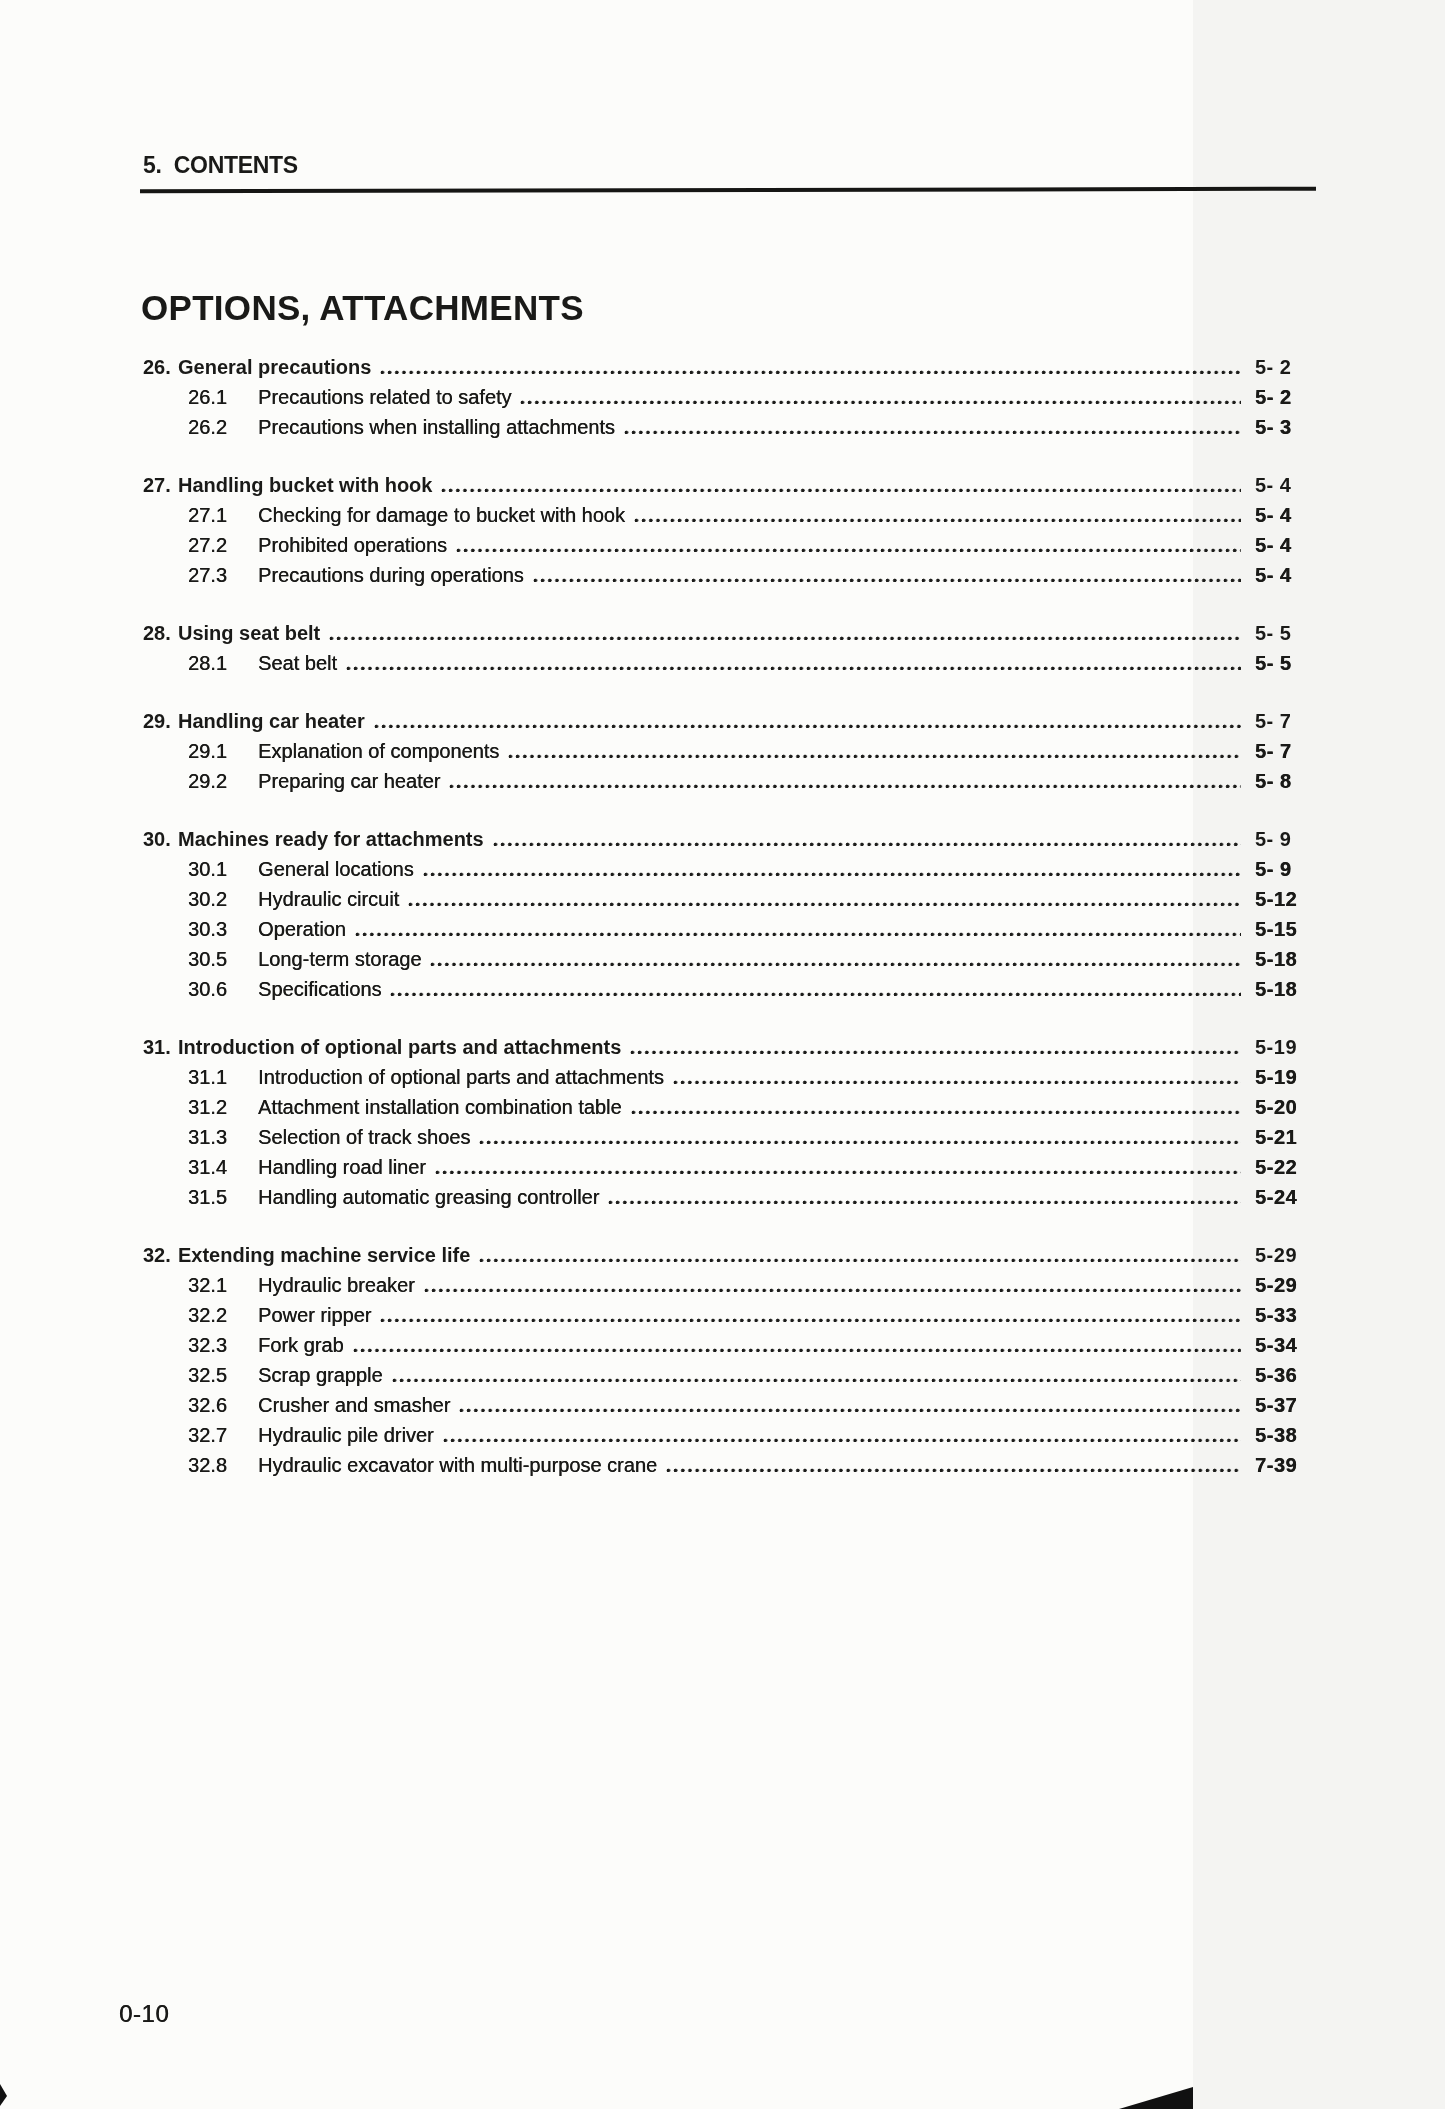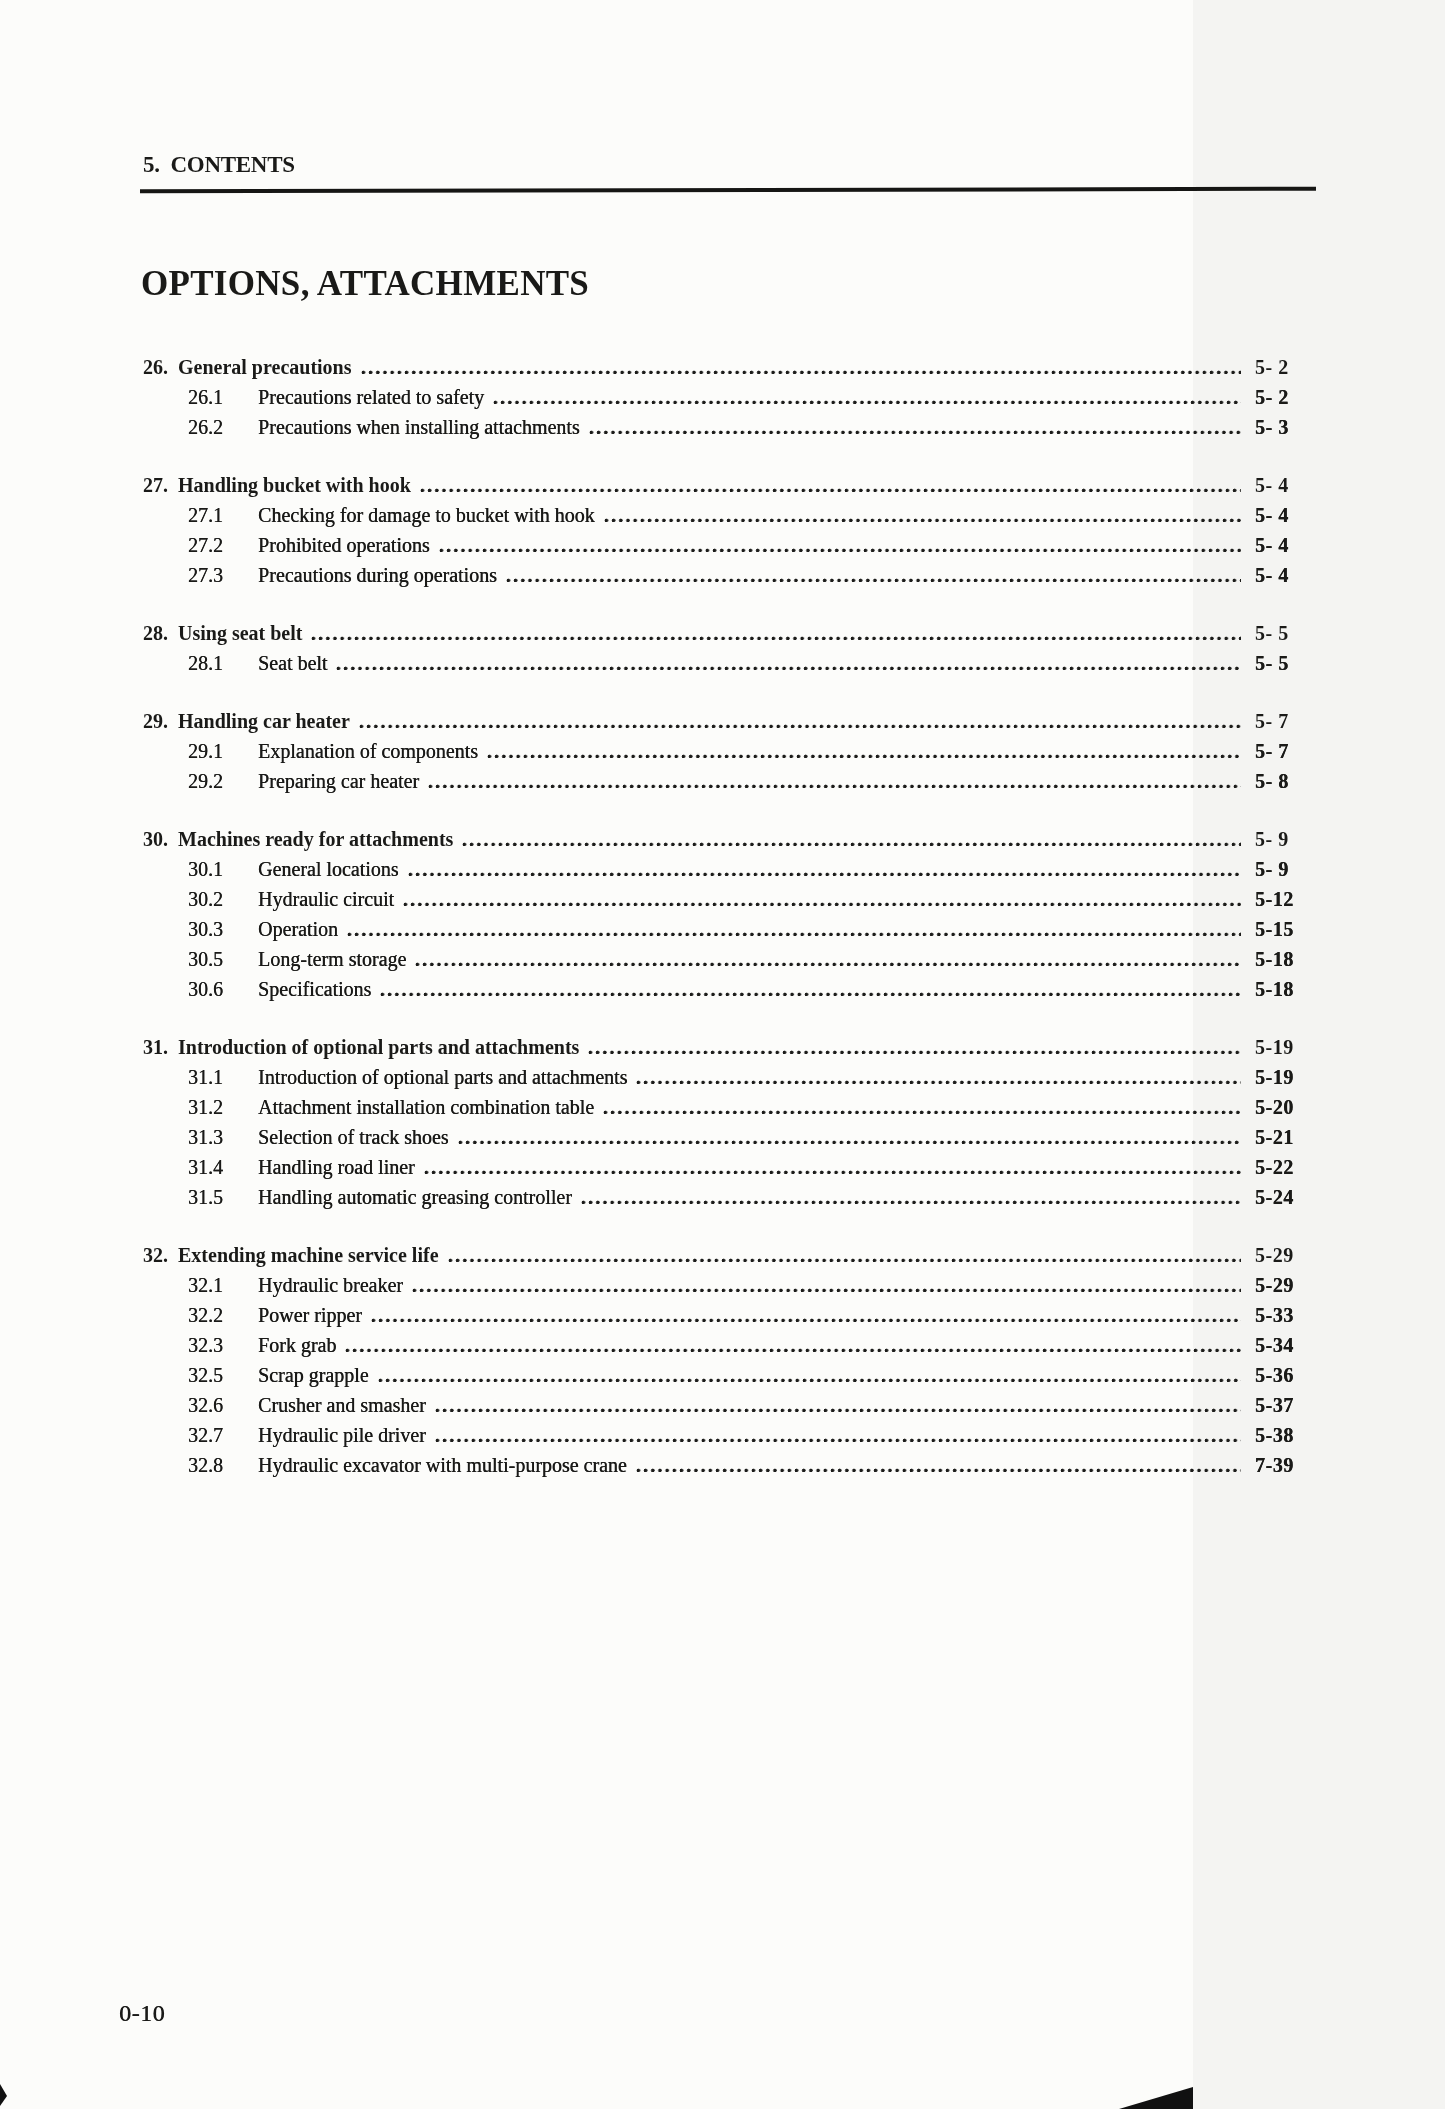--- a/index.html
+++ b/index.html
@@ -9,21 +9,21 @@
     height: 2109px;
     overflow: hidden;
     background: #f4f4f2;
   }
   .page {
     position: relative;
     width: 1193px;
     height: 2109px;
     background: #fcfcfa;
     color: #1a1a18;
-    font-family: Liberation Serif, serif;
+    font-family: Liberation Sans, sans-serif;
   }
 
   
   .page-header-label {
     position: absolute;
     left: 143px;
     top: 152px;
     font-size: 23px;
     font-weight: 700;
     letter-spacing: -0.3px;
@@ -36,21 +36,21 @@
     width: 1176px;
     height: 4px;
     background: #161614;
     transform: rotate(-0.12deg);
   }
 
   
   .doc-title {
     position: absolute;
     left: 141px;
-    top: 264px;
+    top: 288px;
     margin: 0;
     font-size: 35px;
     font-weight: 700;
     letter-spacing: 0.3px;
   }
 
   
   .toc {
     position: absolute;
     left: 143px;

